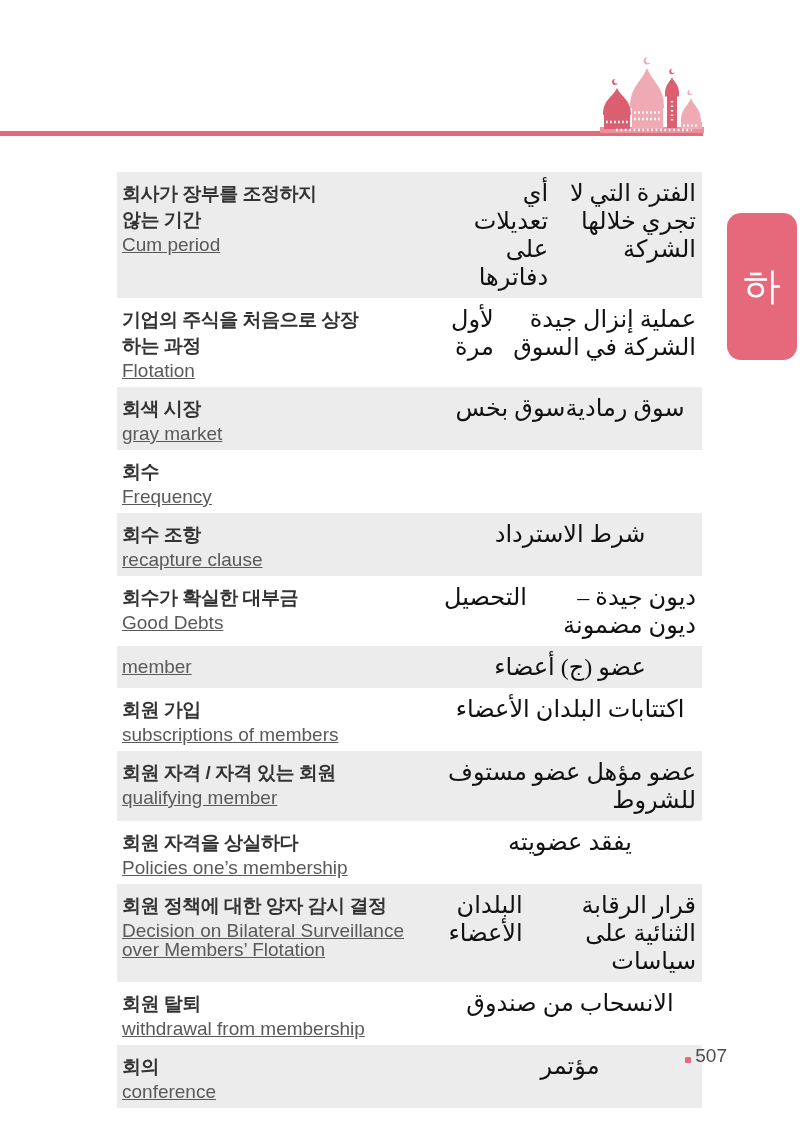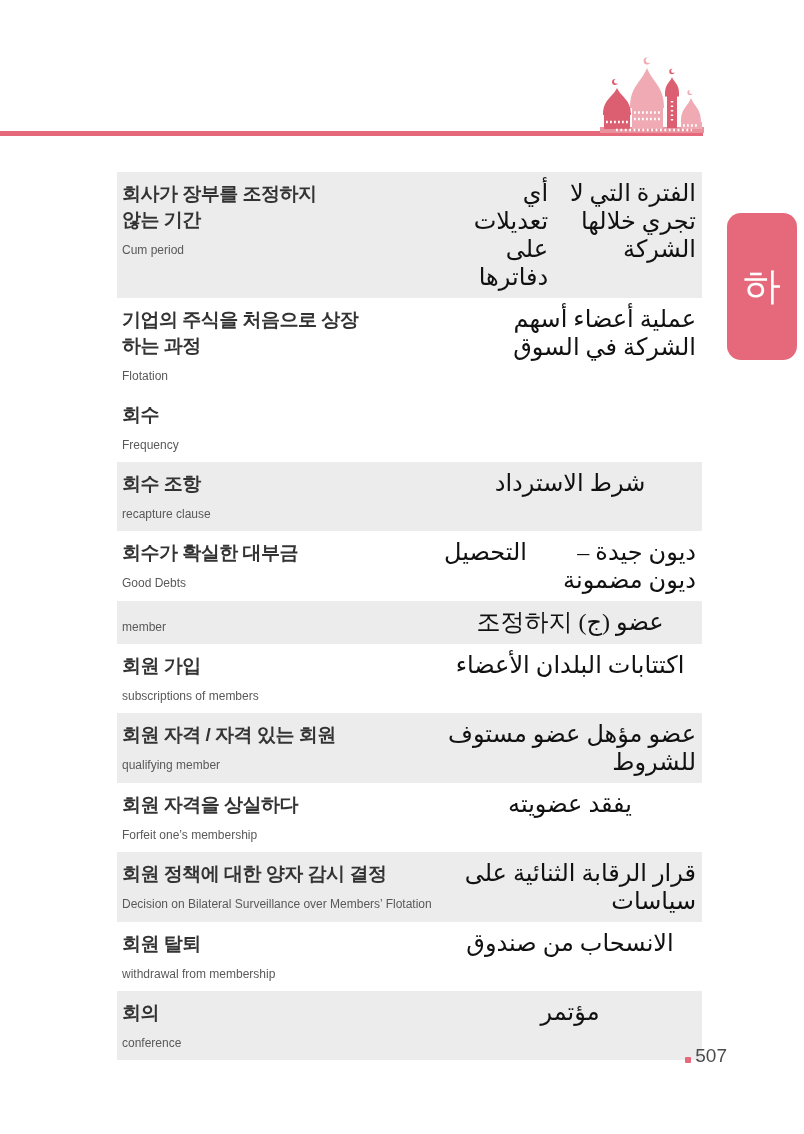--- a/index.html
+++ b/index.html
@@ -30,22 +30,22 @@
   
   .glossary { position:absolute; left:117px; top:172px; width:585px; }
   .row { display:flex; align-items:stretch; padding:7px 6px 7px 5px; }
   .row.shaded { background:var(--row-shade,#ececec);justify-content:space-between; }
   .cell-left { width:322px; flex:0 0 auto; padding-top:2px; }
   .ko-line {
     font-size:19px; line-height:26px; font-weight:700;
     color:var(--korean-text,#333333); letter-spacing:-0.5px;
   }
   .en-term {
-    font-size:12px; line-height:19px; font-weight:400;
-    color:var(--english-text,#595959); margin-top:8px;
+    font-size:19px; line-height:19px; font-weight:400;
+    color:var(--english-text,#595959); margin-top:2px;text-decoration:underline;
   }
   .cell-right {
     flex:1 1 auto; display:flex; flex-direction:row; justify-content:center;
     direction:rtl; text-align:right;
     font-family:"Liberation Serif","DejaVu Serif","DejaVu Sans",serif;
     color:var(--arabic-text,#111111);
     font-size:24px; line-height:28px;
   }
   
   .page-footer {
@@ -127,21 +127,34 @@
   </div>
       <div class="row">
     <div class="cell-left">
       <div>
             <div class="ko-line">기업의 주식을 처음으로 상장</div>
             <div class="ko-line">하는 과정</div>
           </div>
       <div class="en-term">Flotation</div>
     </div>
     <div class="cell-right" dir="rtl" lang="ar">
-          <div>عملية أعضاء أسهم الشركة في السوق</div>
+          <div>عملية إنزال جيدة الشركة في السوق</div>
+          <div>لأول مرة</div>
+        </div>
+  </div>
+      <div class="row shaded">
+    <div class="cell-left">
+      <div>
+            <div class="ko-line">회색 시장</div>
+          </div>
+      <div class="en-term">gray market</div>
+    </div>
+    <div class="cell-right" dir="rtl" lang="ar">
+          <div>سوق رمادية</div>
+          <div>سوق بخس</div>
         </div>
   </div>
       <div class="row">
     <div class="cell-left">
       <div>
             <div class="ko-line">회수</div>
           </div>
       <div class="en-term">Frequency</div>
     </div>
   </div>
@@ -166,21 +179,21 @@
     <div class="cell-right" dir="rtl" lang="ar">
           <div>ديون جيدة – ديون مضمونة</div>
           <div>التحصيل</div>
         </div>
   </div>
       <div class="row shaded">
     <div class="cell-left">
       <div class="en-term">member</div>
     </div>
     <div class="cell-right" dir="rtl" lang="ar">
-          <div>عضو (ج) 조정하지</div>
+          <div>عضو (ج) أعضاء</div>
         </div>
   </div>
       <div class="row">
     <div class="cell-left">
       <div>
             <div class="ko-line">회원 가입</div>
           </div>
       <div class="en-term">subscriptions of members</div>
     </div>
     <div class="cell-right" dir="rtl" lang="ar">
@@ -196,35 +209,36 @@
     </div>
     <div class="cell-right" dir="rtl" lang="ar">
           <div>عضو مؤهل عضو مستوف للشروط</div>
         </div>
   </div>
       <div class="row">
     <div class="cell-left">
       <div>
             <div class="ko-line">회원 자격을 상실하다</div>
           </div>
-      <div class="en-term">Forfeit one’s membership</div>
+      <div class="en-term">Policies one’s membership</div>
     </div>
     <div class="cell-right" dir="rtl" lang="ar">
           <div>يفقد عضويته</div>
         </div>
   </div>
       <div class="row shaded">
     <div class="cell-left">
       <div>
             <div class="ko-line">회원 정책에 대한 양자 감시 결정</div>
           </div>
       <div class="en-term">Decision on Bilateral Surveillance over Members’ Flotation</div>
     </div>
     <div class="cell-right" dir="rtl" lang="ar">
           <div>قرار الرقابة الثنائية على سياسات</div>
+          <div>البلدان الأعضاء</div>
         </div>
   </div>
       <div class="row">
     <div class="cell-left">
       <div>
             <div class="ko-line">회원 탈퇴</div>
           </div>
       <div class="en-term">withdrawal from membership</div>
     </div>
     <div class="cell-right" dir="rtl" lang="ar">

